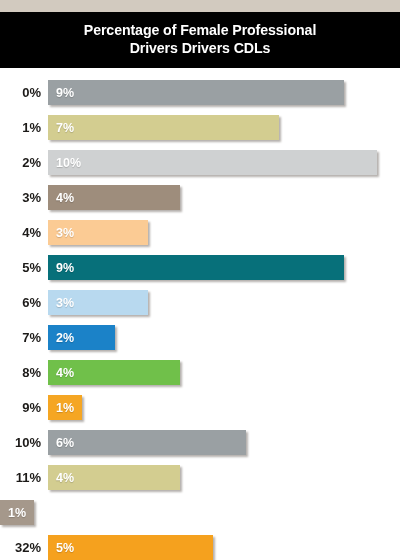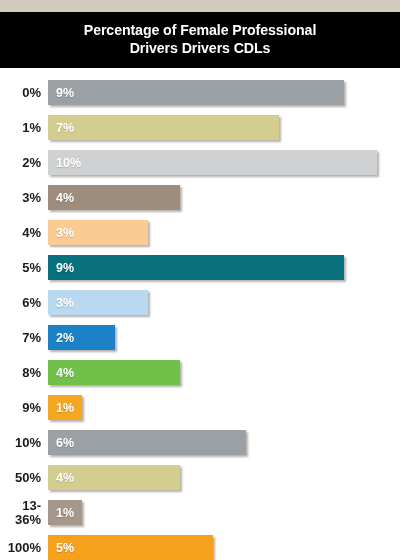--- a/index.html
+++ b/index.html
@@ -179,38 +179,36 @@
       </div>
       <div class="row">
         <div class="row-label">10%</div>
         <div class="bar-track">
           <div class="bar" style="background: rgb(154, 160, 163); width: 198px;">
             <span class="bar-value">6%</span>
           </div>
         </div>
       </div>
       <div class="row">
-        <div class="row-label">50%</div>
+        <div class="row-label">11%</div>
         <div class="bar-track">
           <div class="bar" style="background: rgb(211, 205, 144); width: 132.4px;">
             <span class="bar-value">4%</span>
           </div>
         </div>
       </div>
       <div class="row">
-        <div class="row-label">13-
-36%</div>
         <div class="bar-track">
           <div class="bar" style="background: rgb(165, 152, 139); width: 34px;">
             <span class="bar-value">1%</span>
           </div>
         </div>
       </div>
       <div class="row">
-        <div class="row-label">100%</div>
+        <div class="row-label">32%</div>
         <div class="bar-track">
           <div class="bar" style="background: rgb(245, 161, 30); width: 165.2px;">
             <span class="bar-value">5%</span>
           </div>
         </div>
       </div>
     </div>
 
 </div>
 

